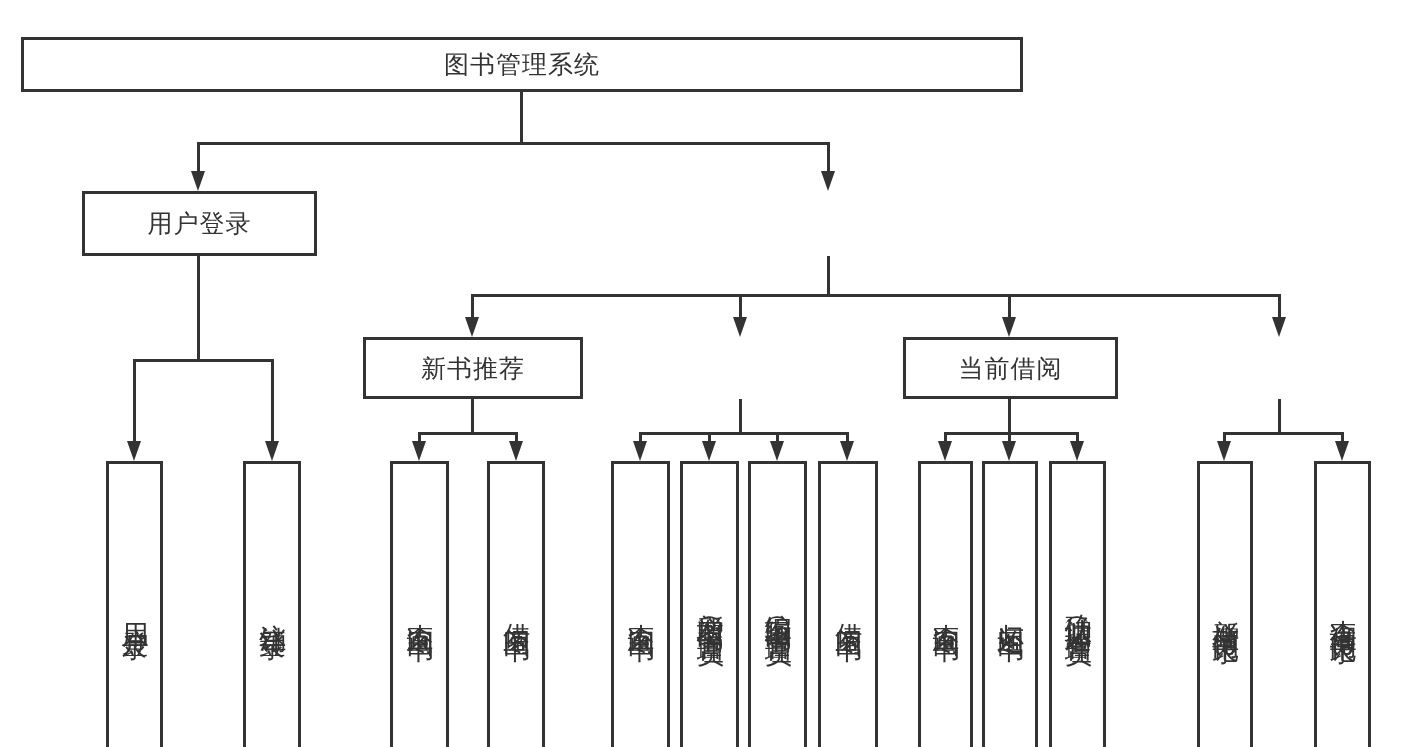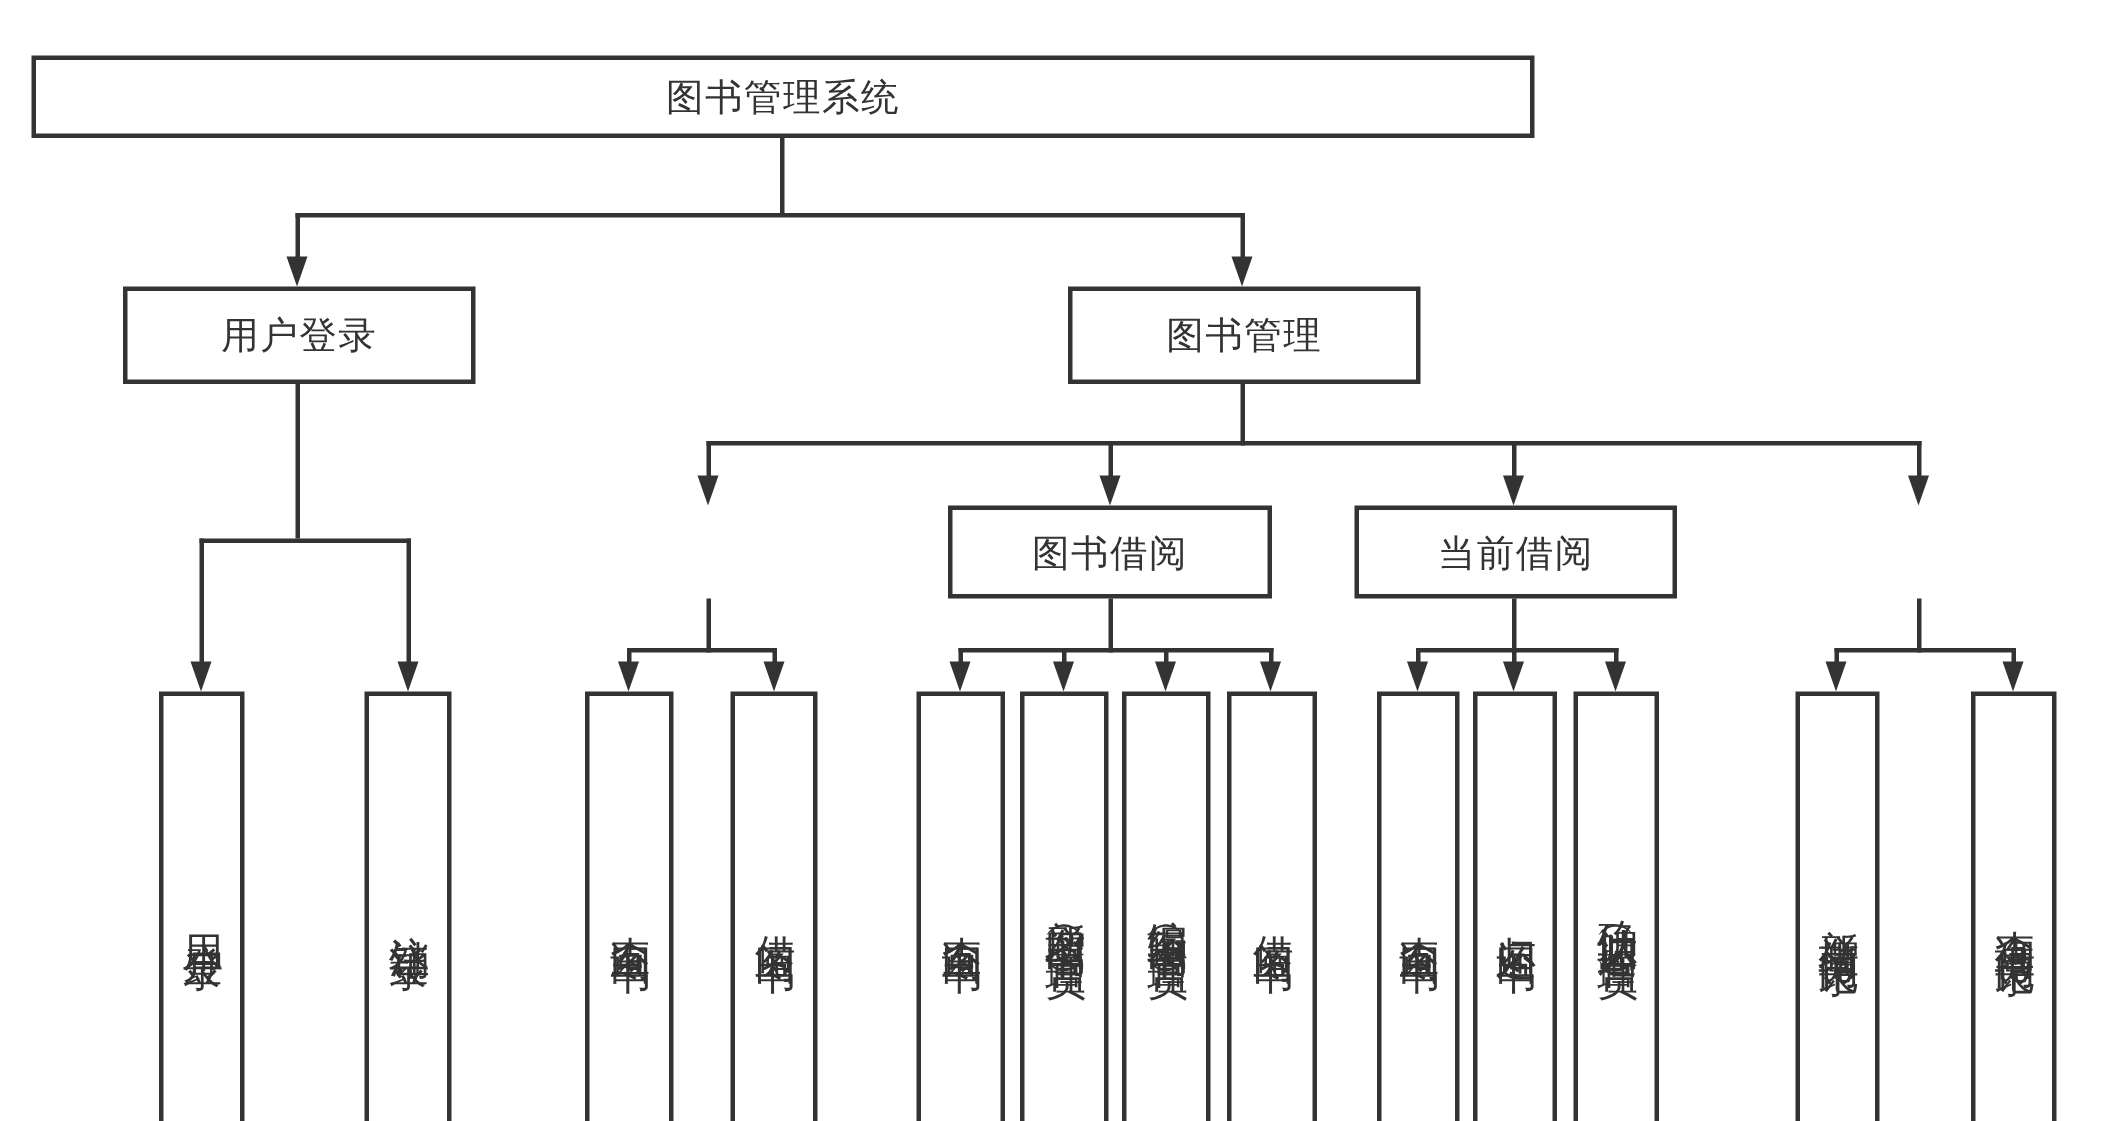--- a/index.html
+++ b/index.html
@@ -32,26 +32,23 @@
 
 <div class="stage">
 
   <div class="box hbox" style="left:21px;top:13px;width:1002px;height:55px;">
     <span>图书管理系统</span>
   </div>
 
   <div class="box hbox" style="left:82px;top:167px;width:235px;height:65px;">
     <span>用户登录</span>
   </div>
-  <div class="box hbox" style="left:712px;top:167px;width:235px;height:65px;">
-    <span>图书管理</span>
-  </div>
 
-  <div class="box hbox" style="left:632px;top:313px;width:216px;height:62px;">
-    <span>图书借阅</span>
+  <div class="box hbox" style="left:363px;top:313px;width:220px;height:62px;">
+    <span>新书推荐</span>
   </div>
   <div class="box hbox" style="left:903px;top:313px;width:215px;height:62px;">
     <span>当前借阅</span>
   </div>
 
   <div class="box vbox" style="left:106px;top:437px;width:57px;height:298px;">
     <span>用户登录</span>
   </div>
   <div class="box vbox" style="left:243px;top:437px;width:58px;height:298px;">
     <span>注销登录</span>

